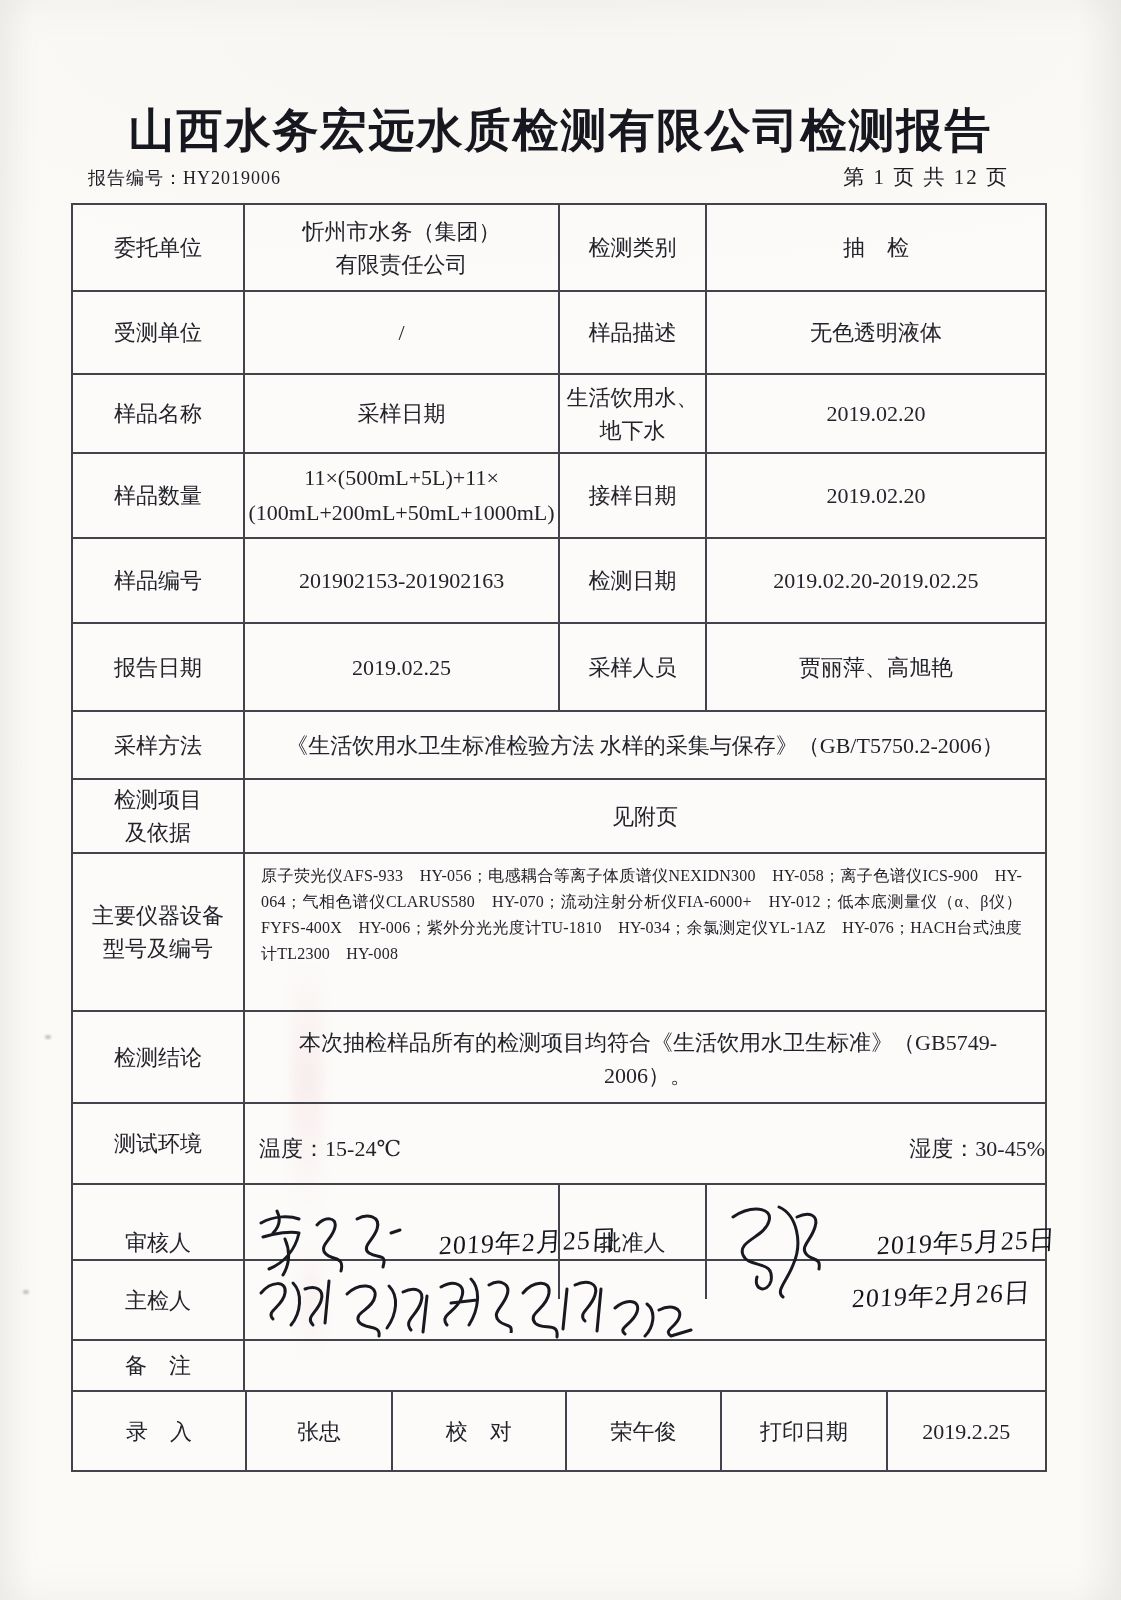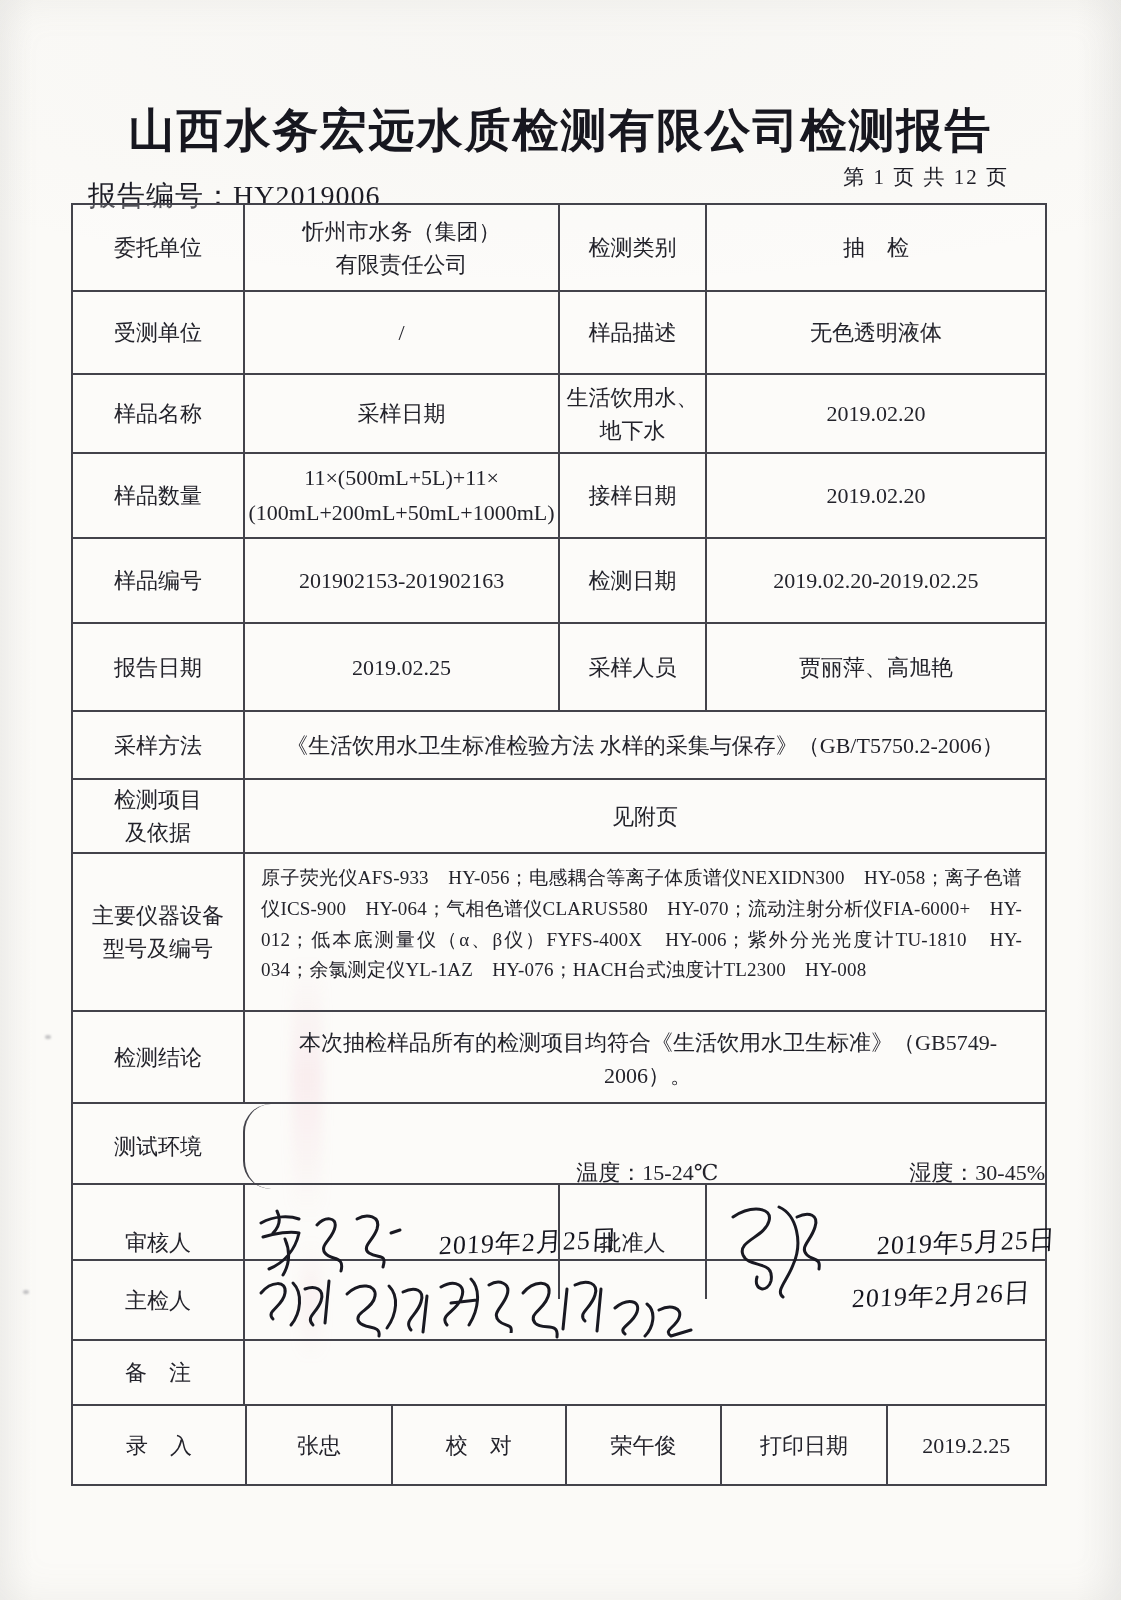--- a/index.html
+++ b/index.html
@@ -24,22 +24,22 @@
     background:linear-gradient(180deg, rgba(235,160,180,0) 0%, rgba(235,160,180,0.14) 50%, rgba(235,160,180,0) 100%);
     filter:blur(6px);}
   .speck{width:6px;height:4px;background:rgba(90,90,100,0.35);border-radius:50%;filter:blur(1px);}
 
   .title{
     position:absolute;left:0;top:100px;width:100%;
     margin:0;text-align:center;
     font-size:46px;font-weight:700;letter-spacing:2px;color:#17171f;
   }
   .report-no{
-    position:absolute;left:88px;top:177px;
-    font-size:28px;letter-spacing:1px;color:#1c1c25;
+    position:absolute;left:88px;top:166px;
+    font-size:18px;letter-spacing:1px;color:#1c1c25;
   }
   .page-indicator{
     position:absolute;right:112px;top:163px;
     font-size:21px;letter-spacing:2px;color:#1c1c25;
   }
 
   .rtable{
     --line:#43434b;
     position:absolute;left:71px;top:203px;width:976px;
     border:2px solid var(--line);
@@ -47,42 +47,42 @@
     background:rgba(255,255,255,0.25);
   }
   .row{display:grid;box-sizing:border-box;border-top:2px solid var(--line);}
   .row:first-child{border-top:none;}
   .c4{grid-template-columns:17.5% 32.4% 15.1% 35%;}
   .c2{grid-template-columns:17.5% 82.5%;}
   .c6{grid-template-columns:17.7% 15.0% 17.9% 16.0% 17.0% 16.4%;}
   .r1{height:85px;}.r2{height:83px;}.r3{height:79px;}.r4{height:85px;}
   .r5{height:85px;}.r6{height:88px;}.r7{height:68px;}.r8{height:74px;}
   .r9{height:158px;}.r10{height:92px;}.r11{height:81px;}.r12{height:76px;}
-  .r13{height:80px;}.r14{height:65px;}.r15{height:80px;}
+  .r13{height:80px;}.r14{height:51px;}.r15{height:80px;}
   .cell{
     box-sizing:border-box;
     border-left:2px solid var(--line);
     display:flex;align-items:center;justify-content:center;
     text-align:center;font-size:22px;line-height:1.5;color:#23232b;
     overflow:visible;
   }
   .cell:first-child{border-left:none;font-family:Liberation Serif, serif;}
   .pre{white-space:pre-line;}
   .just{
     align-items:flex-start;justify-content:flex-start;
     text-align:justify;padding:9px 23px 6px 16px;
-    font-size:19px;line-height:1.62;letter-spacing:0.2px;
+    font-size:16px;line-height:1.62;letter-spacing:0.2px;
   }
   .topleft{
     align-items:flex-start;justify-content:flex-start;
     text-align:center;padding:14px 10px 0 16px;
   }
   .env{
-    justify-content:flex-end;align-items:flex-start;
-    padding:52px 0 0 14px;text-align:left;border-radius:28px;
+    justify-content:space-between;align-items:flex-start;
+    padding:28px 0 0 14px;text-align:left;
   }
   .env .temp{display:inline-block;width:333px;}
   .sigcell{
     justify-content:flex-start;align-items:center;
     padding-left:10px;position:relative;overflow:visible;
   }
   .hw{
     font-size:26px;color:#14141d;
     transform:rotate(-2deg) skewX(-5deg);
     letter-spacing:1px;white-space:nowrap;

